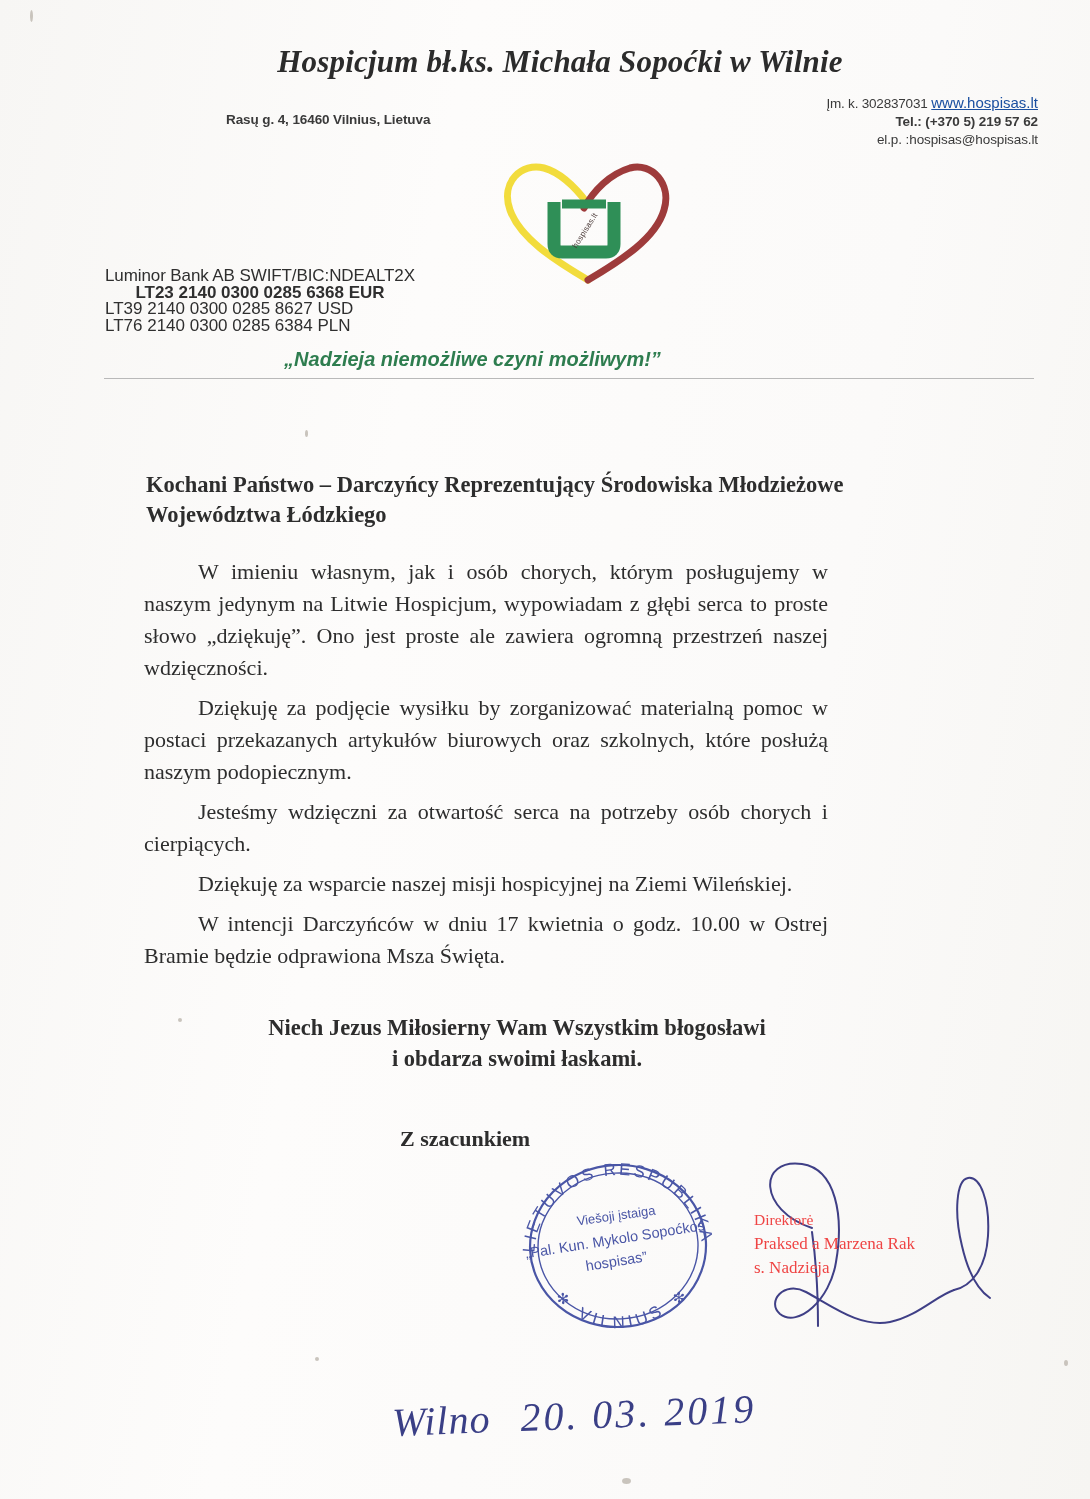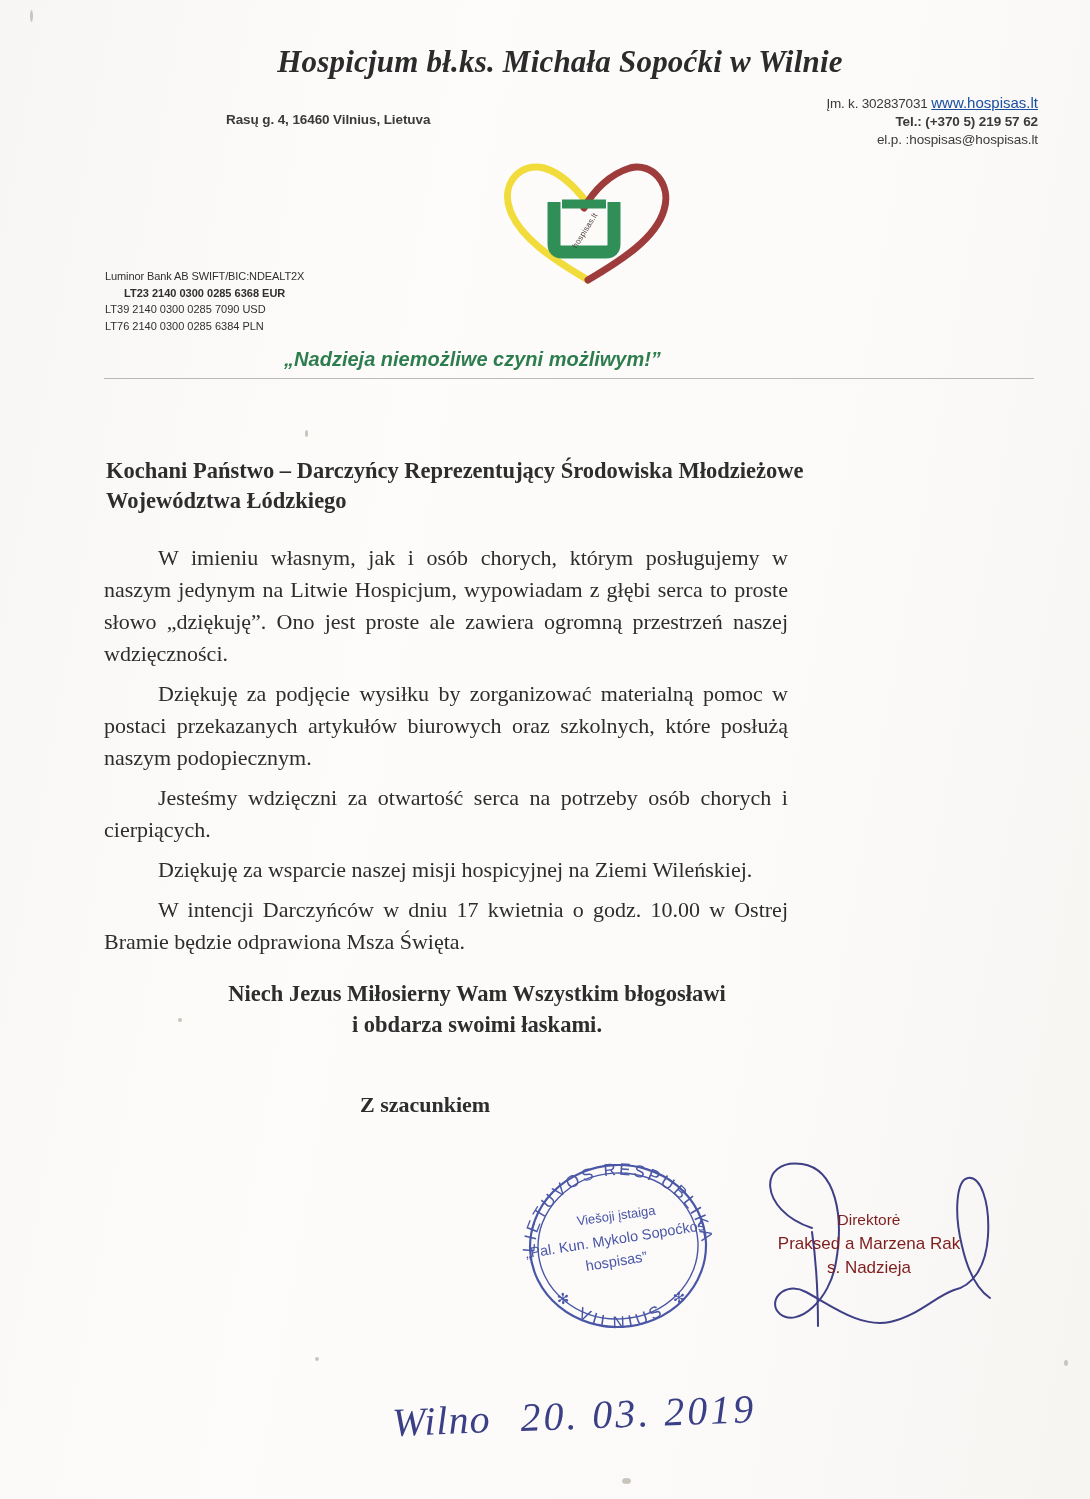--- a/index.html
+++ b/index.html
@@ -99,21 +99,21 @@
     transform: rotate(-58deg);
     letter-spacing: 0.2px;
   }
 
   
   .bank {
     position: absolute;
     left: 105px;
     top: 268px;
     font-family: "Liberation Sans", sans-serif;
-    font-size: 11px;
+    font-size: 17px;
     color: #2f2f2f;
     line-height: 16.5px;
   }
   .bank .b-head { letter-spacing: -0.1px; }
   .bank .b-eur { font-weight: bold; text-align: center; }
 
   
   .motto {
     position: absolute;
     left: 0;
@@ -134,22 +134,23 @@
     top: 378px;
     width: 930px;
     height: 1px;
     background: #b9b9b9;
   }
 
   
   .body-area {
     position: absolute;
     left: 0;
-    top: 456px;
+    top: 470px;
     width: 894px;
+    padding-left: 40px;
   }
   .salutation {
     margin: 0 0 0 106px;
     width: 800px;
     font-family: "Liberation Serif", serif;
     font-weight: bold;
     font-size: 22.5px;
     line-height: 30px;
     color: #2d2d2d;
   }
@@ -157,21 +158,21 @@
     margin: 8px 106px 0 104px;
     font-family: "Liberation Serif", serif;
     font-size: 22px;
     line-height: 32px;
     color: #2d2d2d;
     text-align: justify;
     text-indent: 54px;
   }
   .para.first { margin-top: 26px; }
   .blessing {
-    margin: 20px 0 0 0;
+    margin: 40px 0 0 0;
     text-align: center;
     font-family: "Liberation Serif", serif;
     font-weight: bold;
     font-size: 22.5px;
     line-height: 31px;
     color: #2d2d2d;
     padding-left: 60px;
   }
   .closing {
     margin: 52px 0 0 0;
@@ -200,25 +201,25 @@
     top: 1150px;
     width: 270px;
     height: 190px;
   }
   .sig-svg { position: absolute; left: 0; top: 0; }
   .sig-text {
     position: absolute;
     left: 14px;
     top: 58px;
     width: 230px;
-    text-align: center;
-    font-family: Liberation Sans, sans-serif;
+    text-align: left;
+    font-family: Liberation Serif, serif;
     font-size: 17px;
     line-height: 24px;
-    color: #7f1d1d;
+    color: #ef4444;
   }
   .sig-text .role { font-size: 15.5px; }
 
   
   .hand-date {
     position: absolute;
     left: 392px;
     top: 1392px;
     font-family: "Liberation Serif", serif;
     font-style: italic;
@@ -264,21 +265,21 @@
         <path d="M58 44 L58 86 Q58 94 66 94 L110 94 Q118 94 118 86 L118 44" fill="none" stroke="#2f8f57" stroke-width="13" stroke-linejoin="round"></path>
         <path d="M66 46 L110 46" fill="none" stroke="#2f8f57" stroke-width="9"></path>
       </svg>
     </div>
   </div>
   <div class="logo-tag">hospisas.lt</div>
 
   <div class="bank">
     <div class="b-head">Luminor Bank AB   SWIFT/BIC:NDEALT2X</div>
     <div class="b-eur">LT23 2140 0300 0285 6368 EUR</div>
-    <div>LT39 2140 0300 0285 7090 USD</div>
+    <div>LT39 2140 0300 0285 8627 USD</div>
     <div>LT76 2140 0300 0285 6384 PLN</div>
   </div>
 
   <div class="motto">„Nadzieja niemożliwe czyni możliwym!”</div>
   <div class="rule"></div>
 
   <div class="body-area">
     <p class="salutation">Kochani Państwo – Darczyńcy Reprezentujący Środowiska Młodzieżowe Województwa Łódzkiego</p>
 
     <p class="para first">W imieniu własnym, jak i osób chorych, którym posługujemy w naszym jedynym na Litwie Hospicjum, wypowiadam z głębi serca  to proste słowo „dziękuję”. Ono jest proste ale zawiera ogromną przestrzeń naszej wdzięczności.</p>

